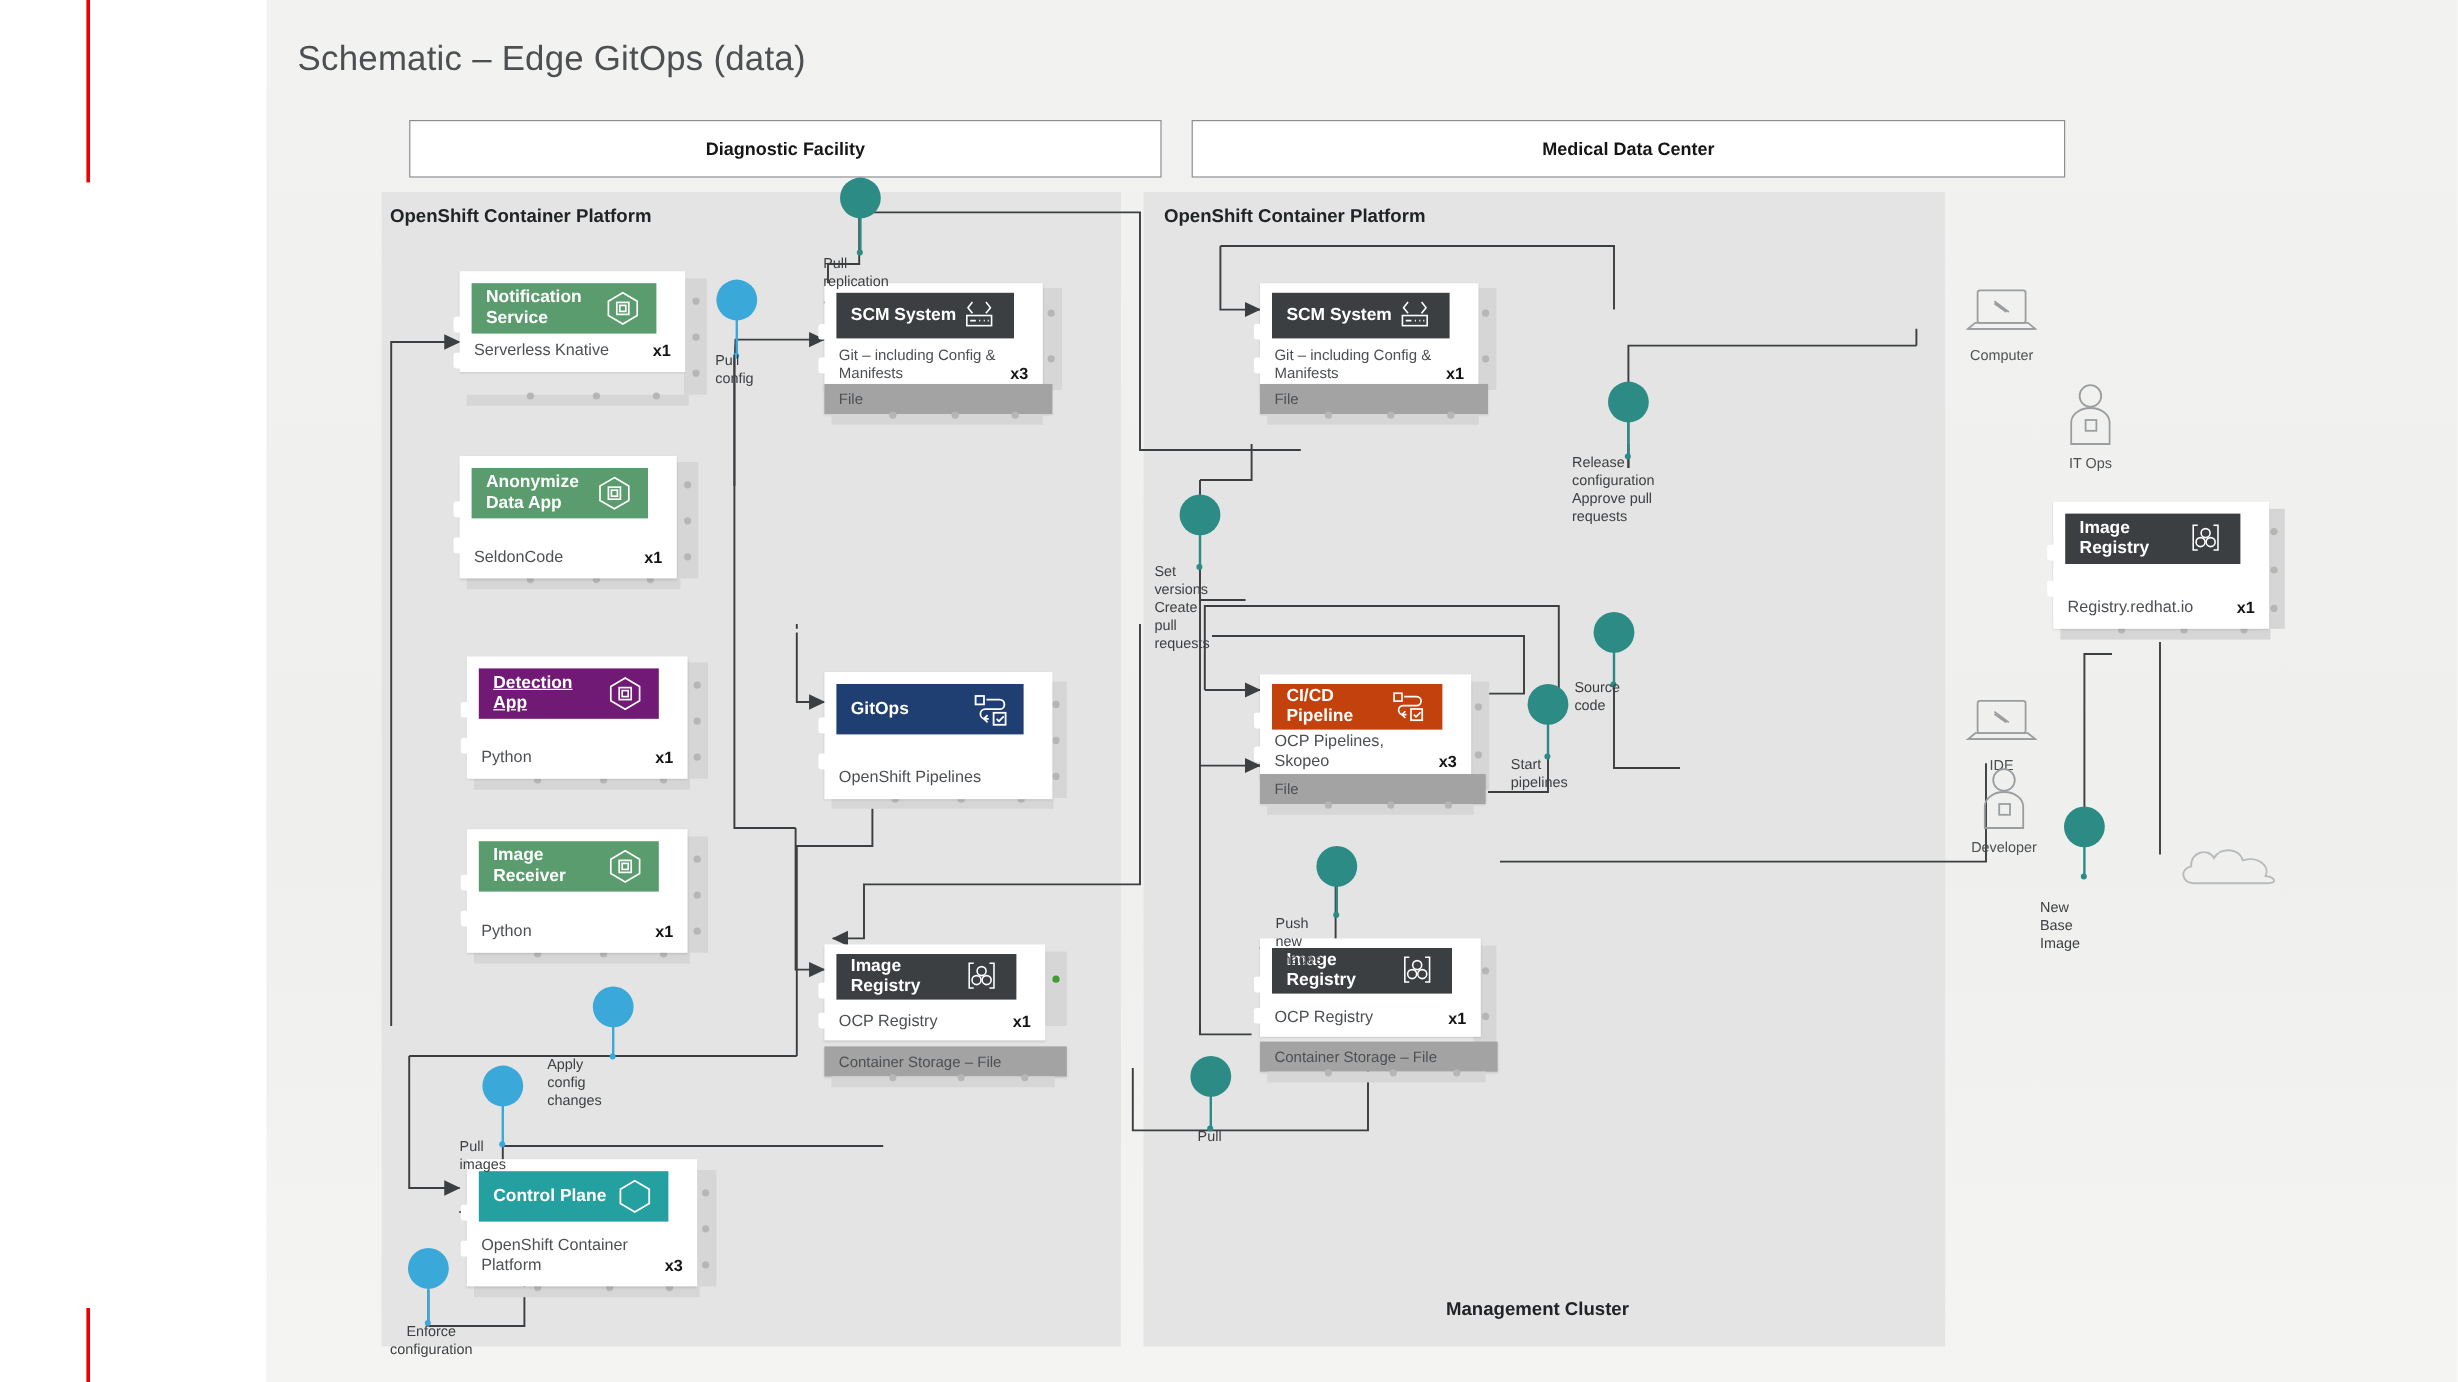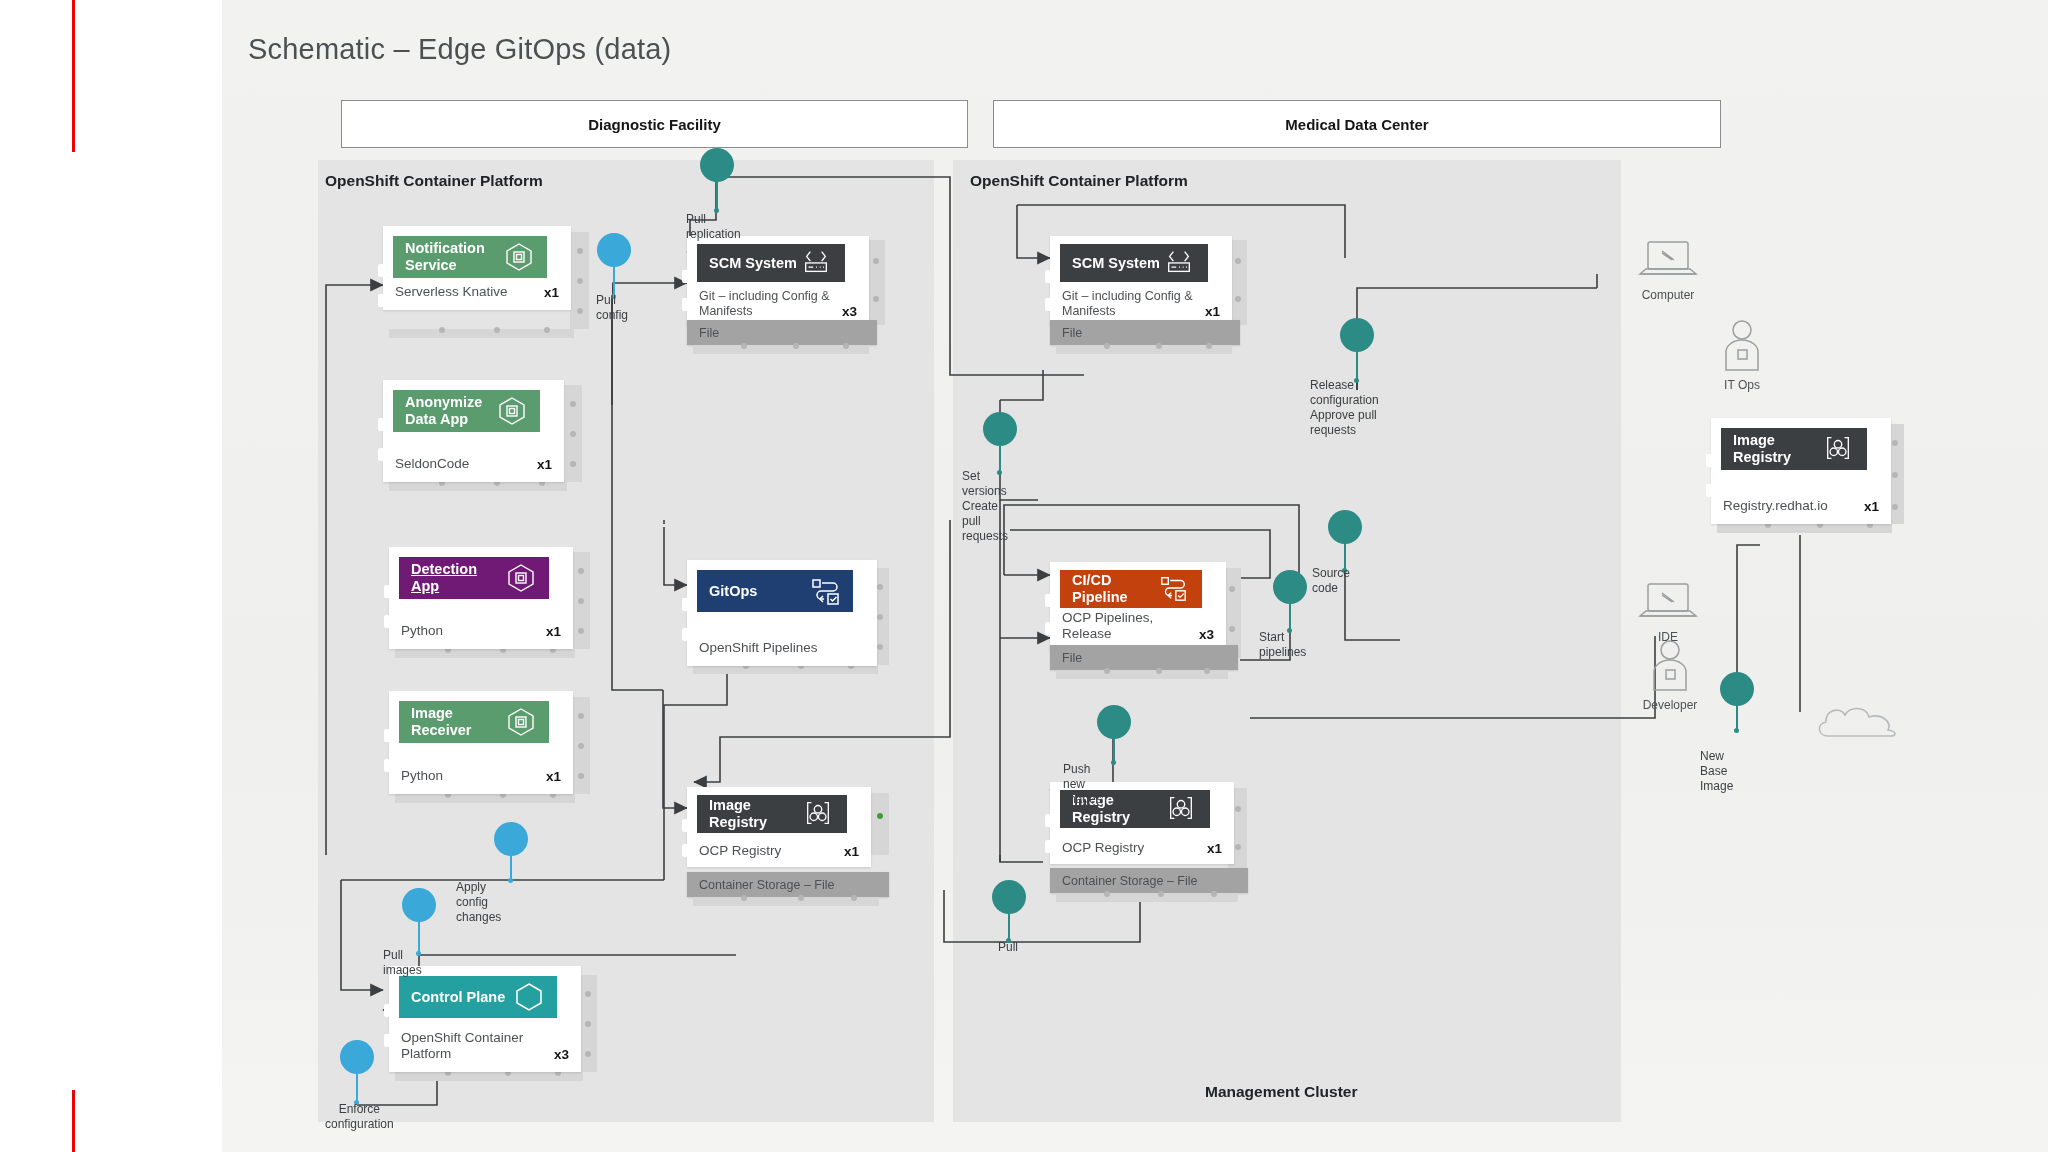--- a/index.html
+++ b/index.html
@@ -445,21 +445,21 @@
       <svg viewBox="0 0 32 32" width="30" height="30" fill="none" stroke="#fff" stroke-width="1.5">
         <rect x="4" y="5" width="7" height="7"></rect>
         <path d="M13 8 h11 a4 4 0 0 1 0 8 h-12 a4 4 0 0 0 0 8 h3"></path>
         <path d="M14 21 l-3 3 3 3"></path>
         <rect x="19" y="19" width="10" height="10"></rect>
           <path d="M21.5 24 l2 2 4-4"></path>
       </svg>
     </span>
   </div>
   <div class="foot" style="bottom:8px;">
-    <span class="n">OCP Pipelines, Release</span>
+    <span class="n">OCP Pipelines, Skopeo</span>
     <span class="q">x3</span>
   </div>
 </div>
 <div class="storage" style="left:1050px;top:645px;width:176px;height:25px;">
   <span>File</span>
 </div>
 <div class="brail" style="left:1056px;top:670px;width:172px;">
   <div class="d" style="left:48px;"></div>
     <div class="d" style="left:100px;"></div>
     <div class="d" style="left:148px;"></div>

